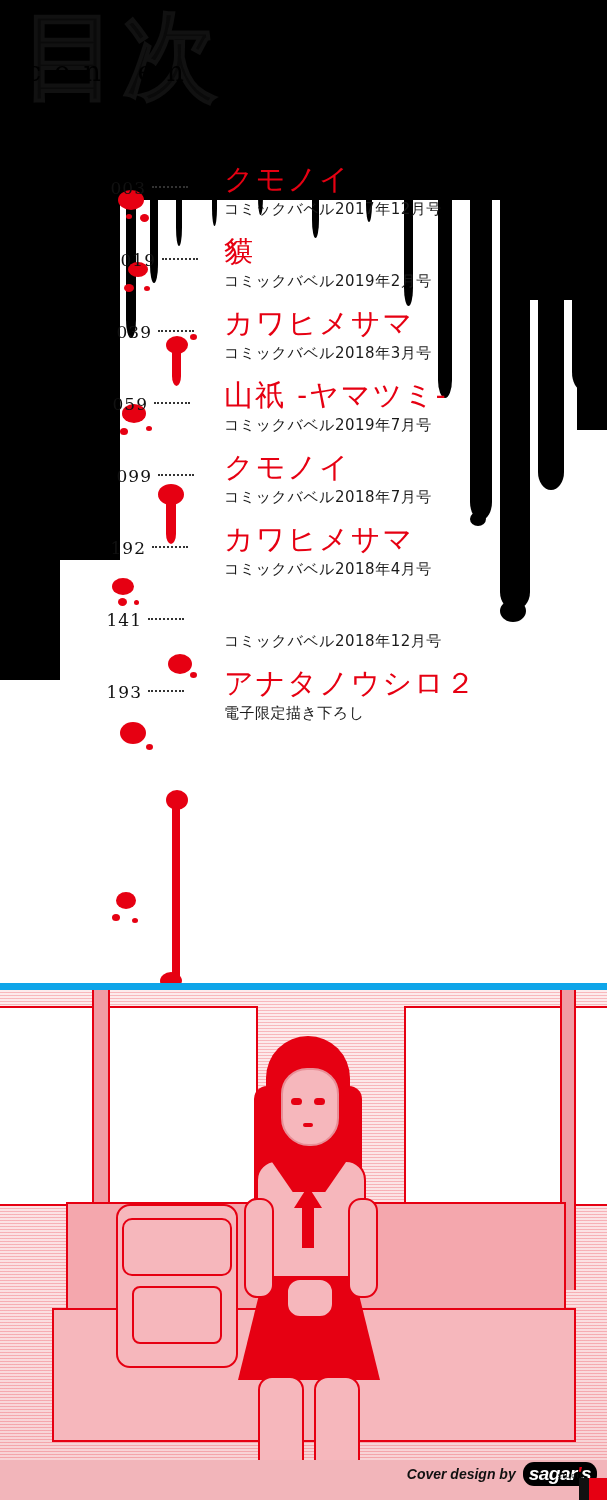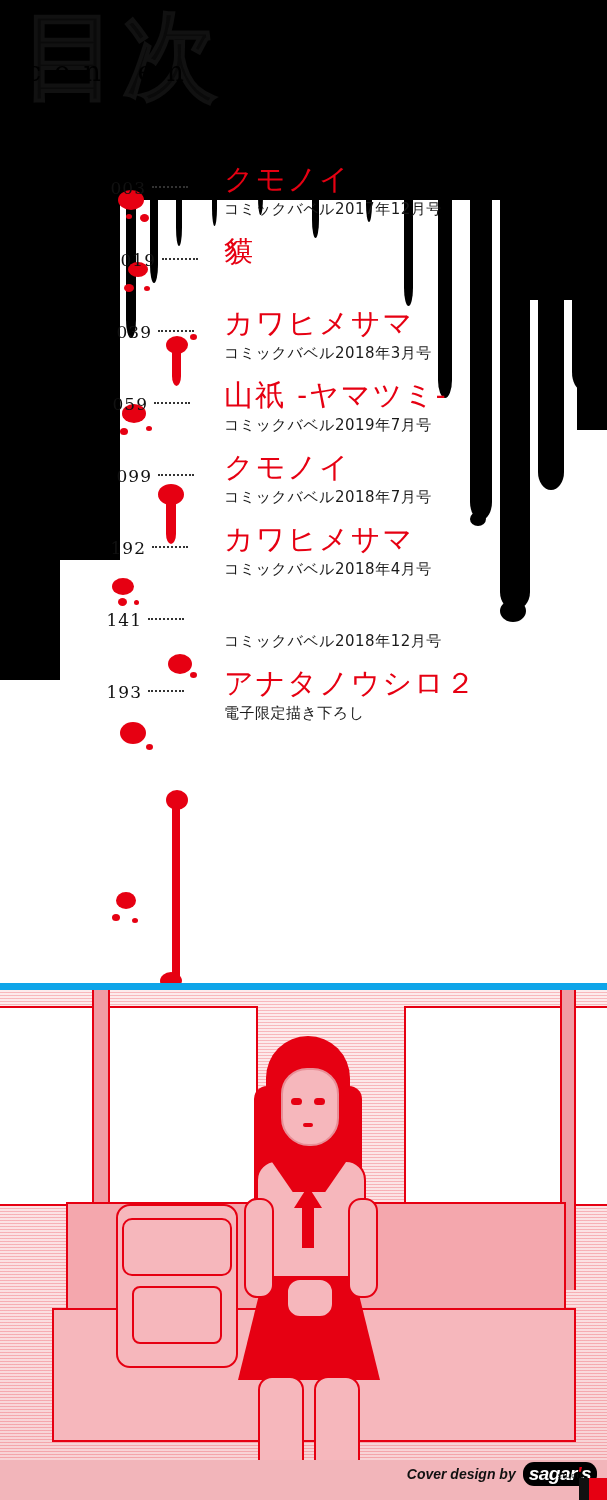--- a/index.html
+++ b/index.html
@@ -373,20 +373,21 @@
       <div class="toc-num" style="left:76px;">003</div>
       <div class="toc-dots" style="left:152px;"></div>
       <div class="toc-title">クモノイ</div>
       <div class="toc-sub">コミックバベル2017年12月号</div>
     </div>
 
     <div class="toc-row">
       <div class="toc-num" style="left:86px;">019</div>
       <div class="toc-dots" style="left:162px;"></div>
       <div class="toc-title">貘</div>
+      <div class="toc-sub">コミックバベル2019年2月号</div>
     </div>
 
     <div class="toc-row">
       <div class="toc-num" style="left:82px;">039</div>
       <div class="toc-dots" style="left:158px;"></div>
       <div class="toc-title">カワヒメサマ</div>
       <div class="toc-sub">コミックバベル2018年3月号</div>
     </div>
 
     <div class="toc-row">

